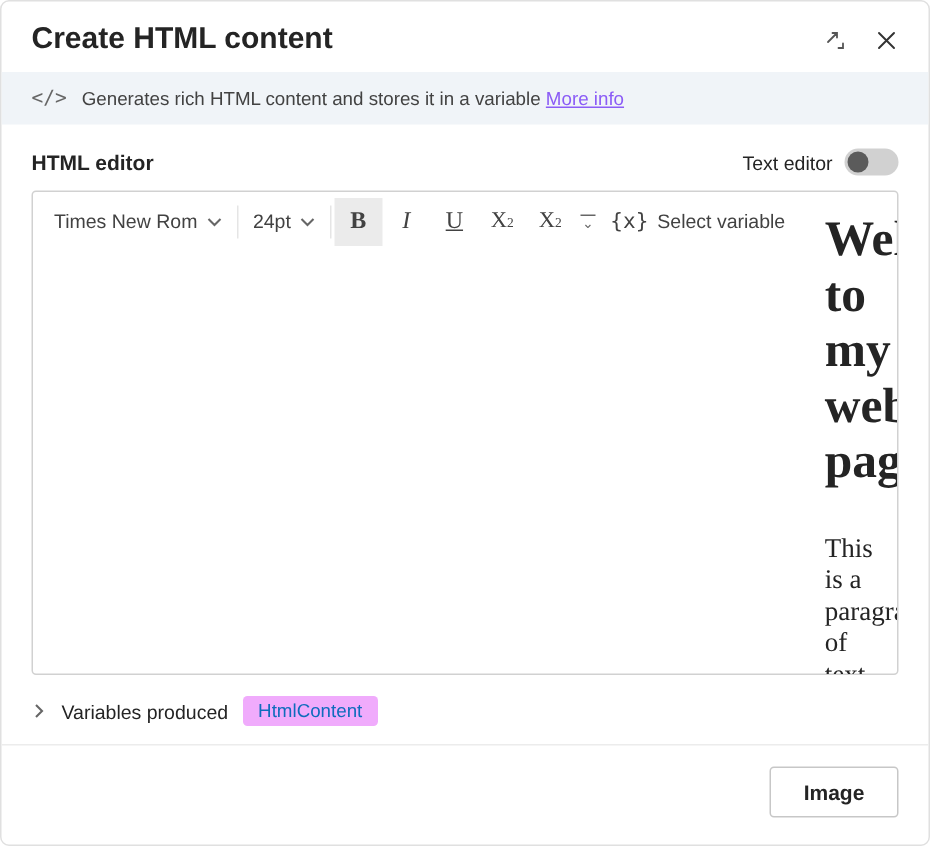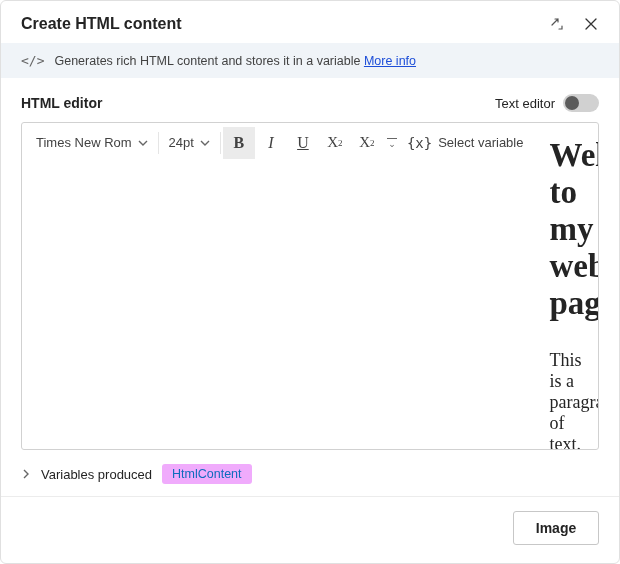--- a/index.html
+++ b/index.html
@@ -15,21 +15,21 @@
       border: 1px solid #e0e0e0;
       border-radius: 6px;
       overflow: hidden;
     }
     .header {
       display: flex;
       align-items: center;
       padding: 14px 20px 10px 20px;
     }
     .header .title {
-      font-size: 16px;
+      font-size: 20px;
       font-weight: 600;
       flex: 1;
     }
     .header-icons {
       display: flex;
       gap: 18px;
       align-items: center;
     }
     .icon-btn {
       width: 16px; height: 16px;
@@ -44,21 +44,21 @@
       align-items: center;
       gap: 10px;
       font-size: 12.5px;
       color: #424242;
     }
     .info-bar .code-icon {
       font-family: monospace;
       font-size: 13px;
       color: #666;
     }
-    .info-bar a { color: #1d4ed8; text-decoration: underline; cursor: pointer; }
+    .info-bar a { color: #8b5cf6; text-decoration: underline; cursor: pointer; }
     .main {
       padding: 16px 20px 0 20px;
       display: flex;
       flex-direction: column;
       flex: 1;
       overflow: hidden;
     }
     .editor-header {
       display: flex;
       align-items: center;

